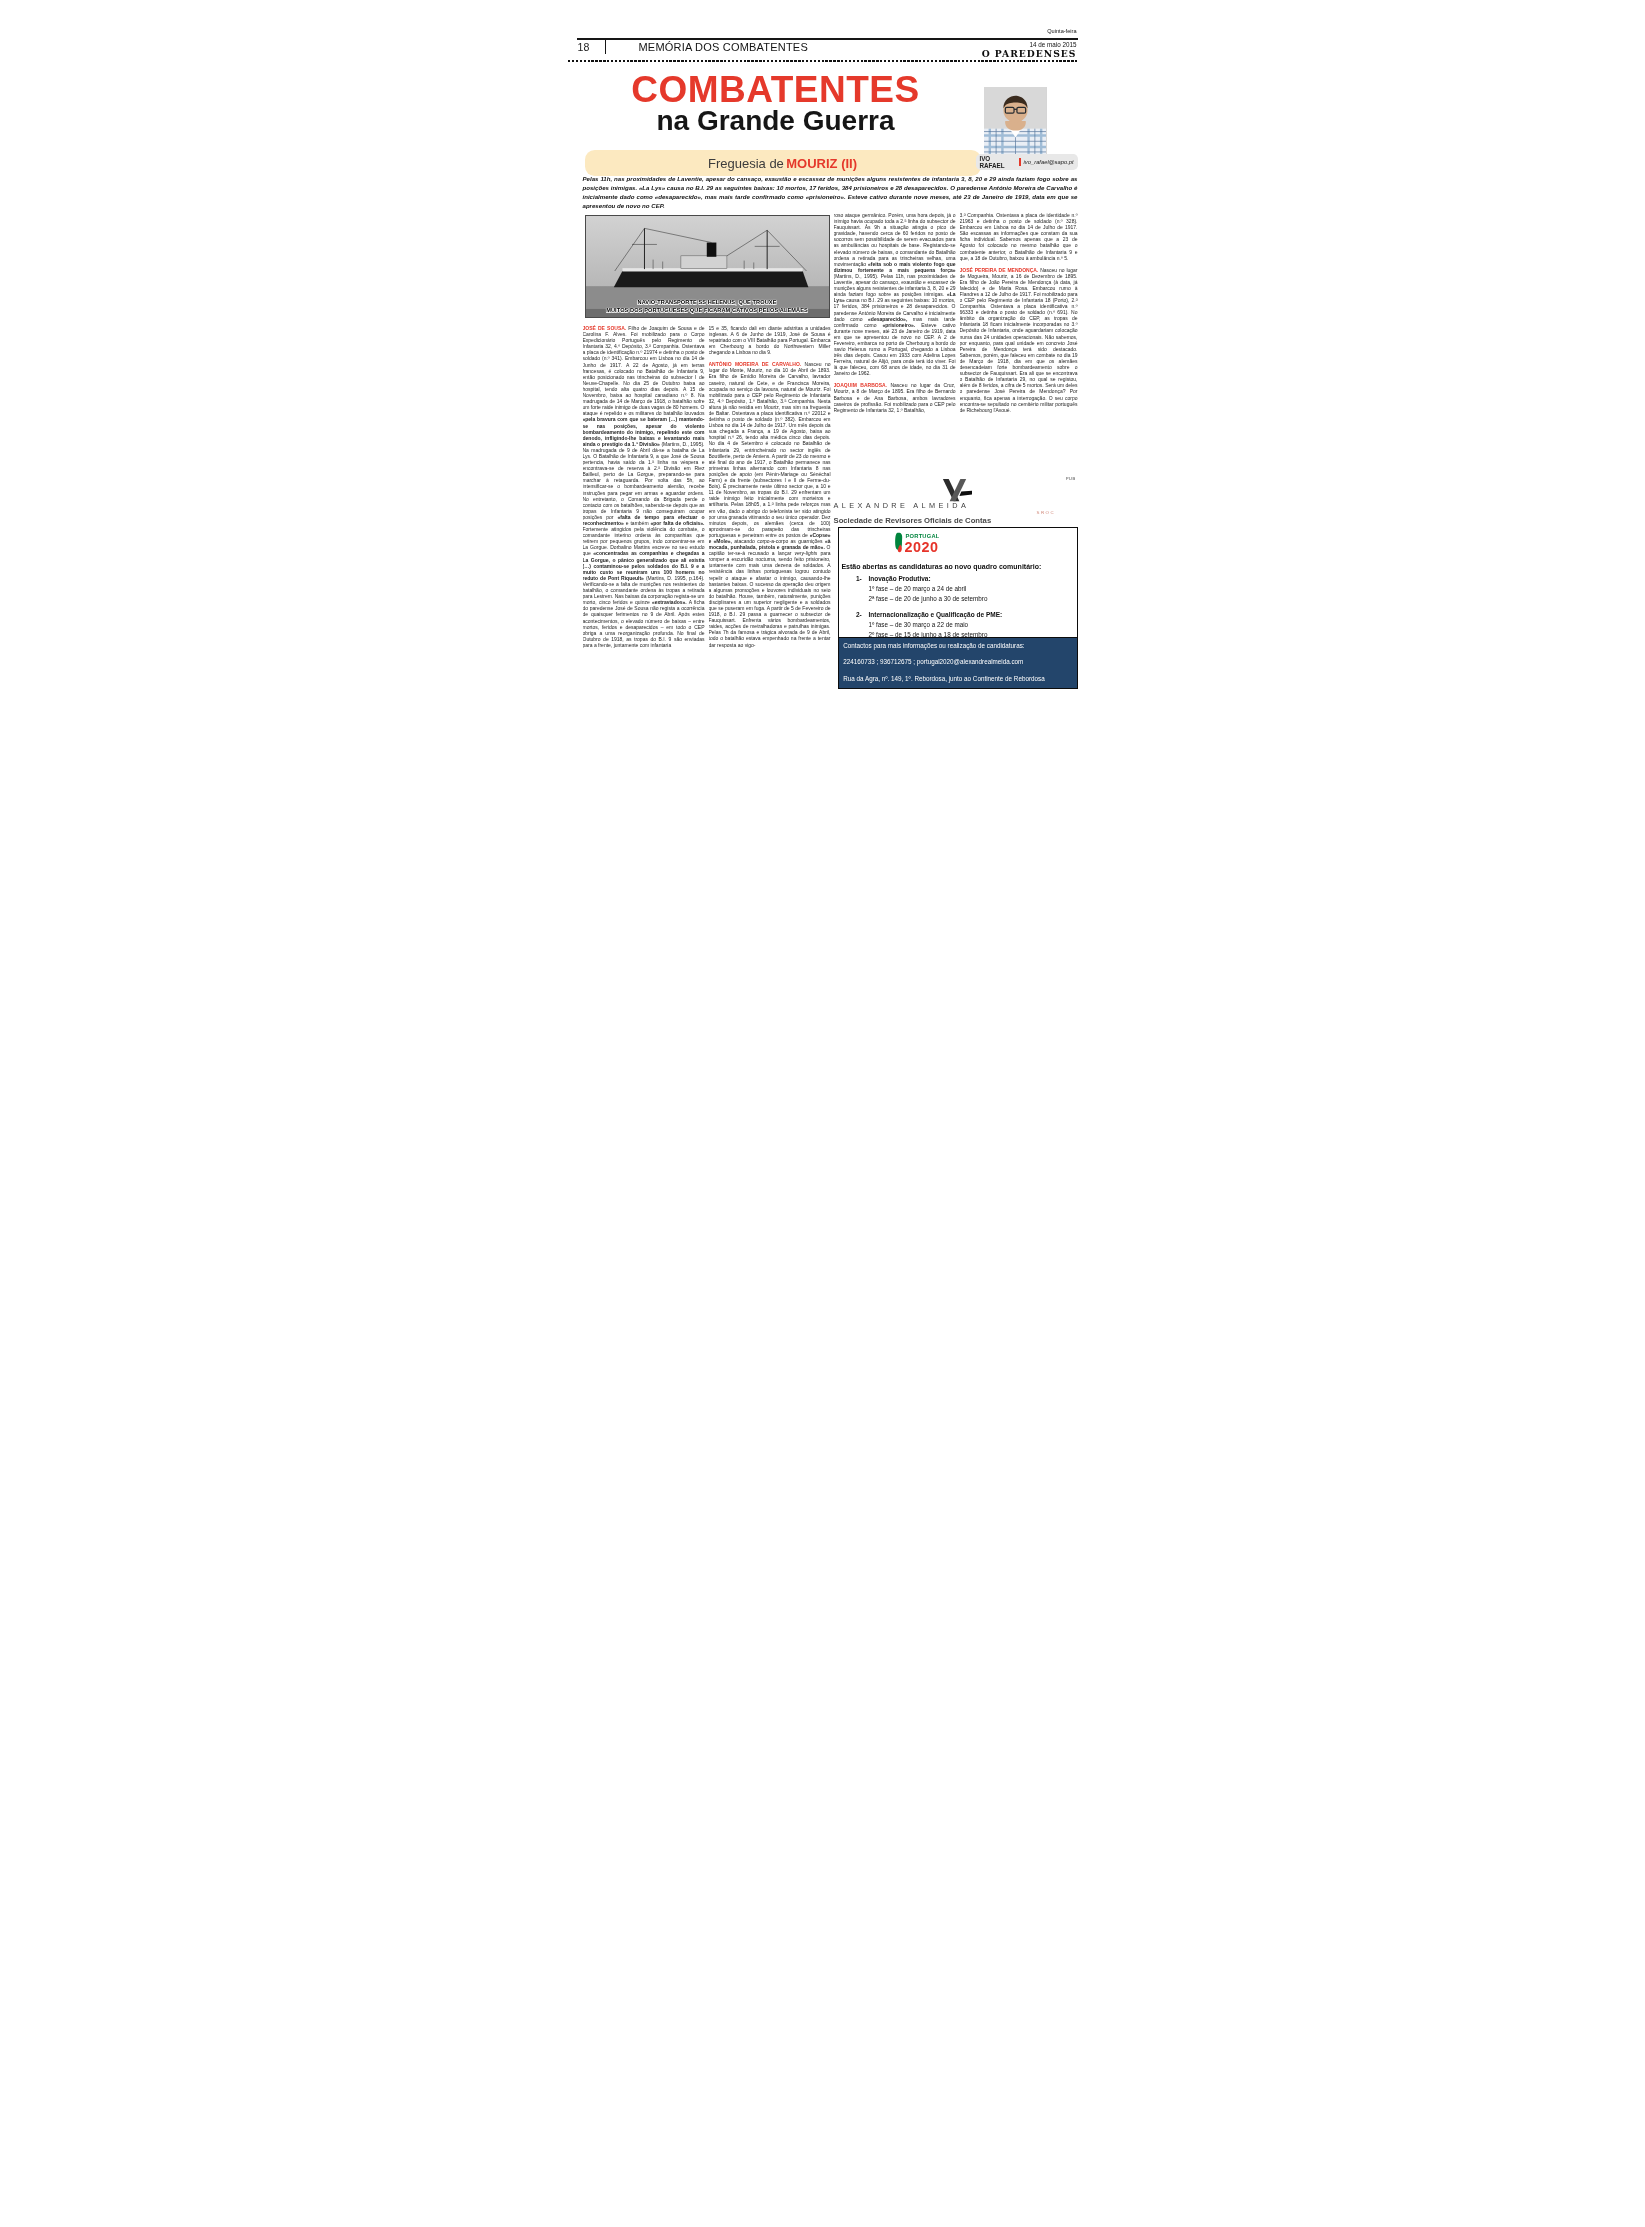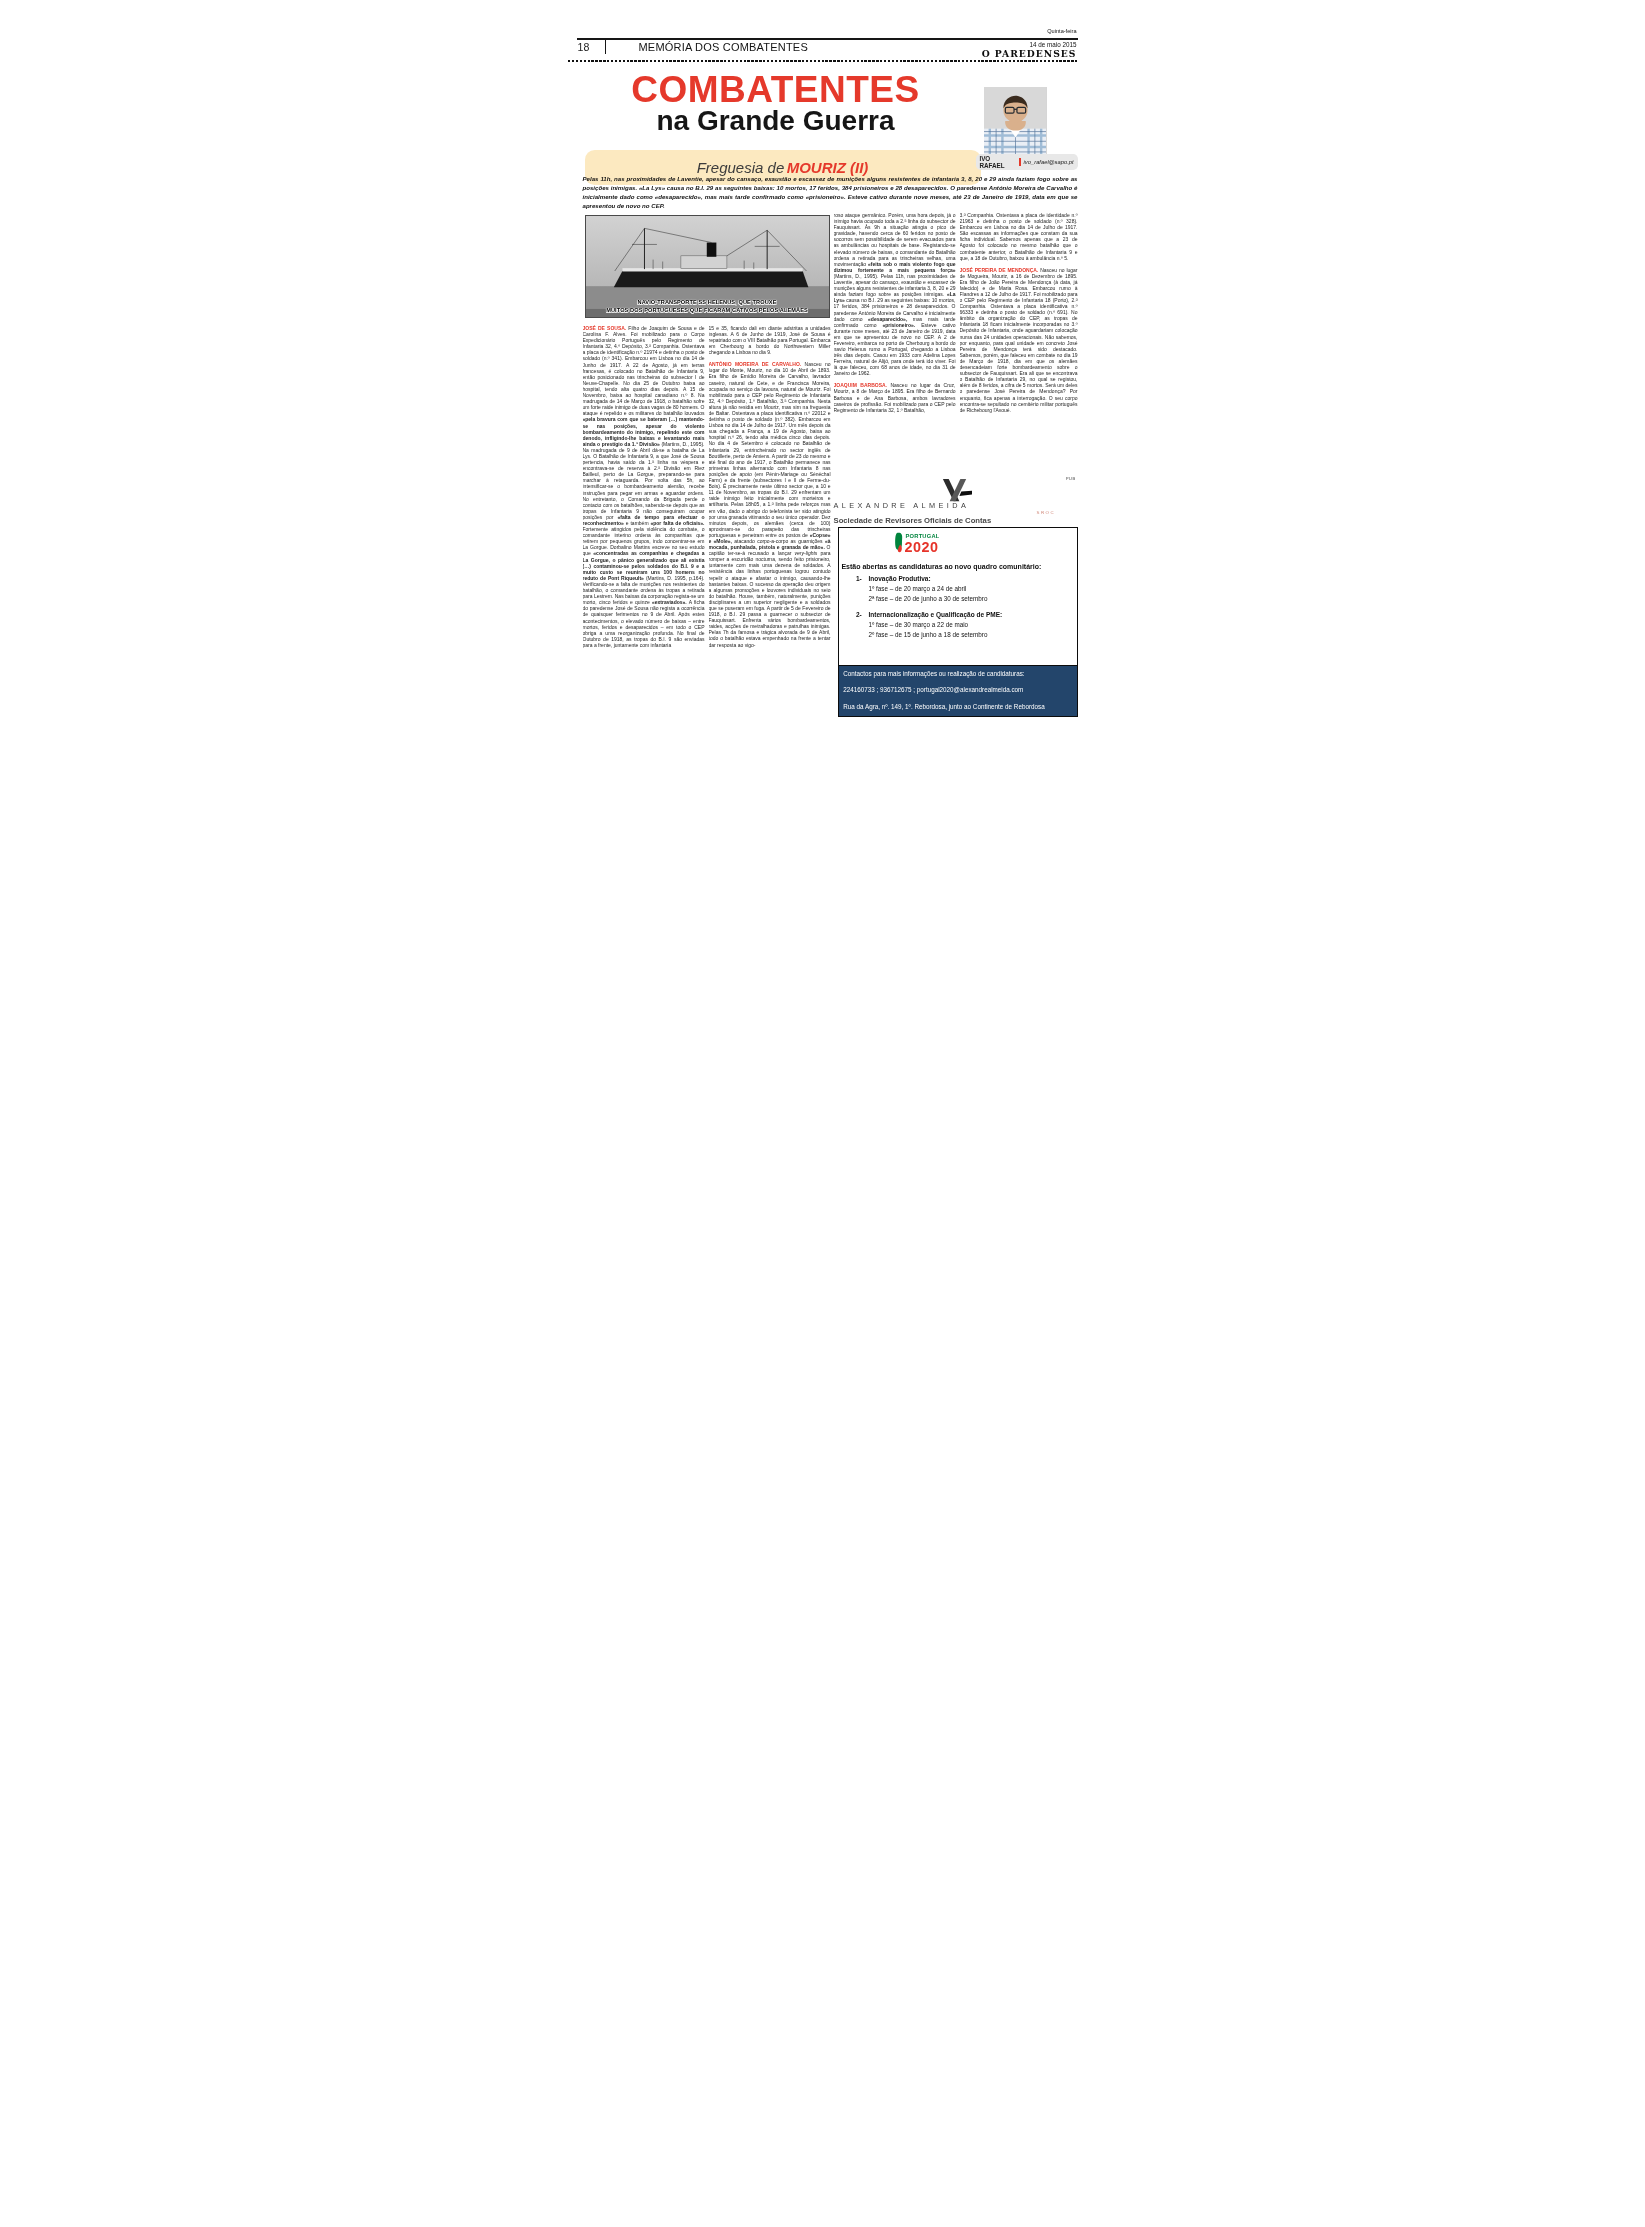--- a/index.html
+++ b/index.html
@@ -22,23 +22,23 @@
   .h-date{position:absolute;right:20px;top:37px;font-size:6.3px;color:#111;}
   .masthead{position:absolute;right:20px;top:44px;font-size:9.2px;font-family:"DejaVu Serif",serif;font-weight:700;letter-spacing:1px;color:#0d0d0d;}
   .dashes{position:absolute;left:19.3px;top:56px;width:511px;height:1.9px;
           background:repeating-linear-gradient(90deg,#101010 0 2.4px,#ffffff 2.4px 3.9px);}
 
   
   .headline1{position:absolute;left:48px;top:67px;width:358px;text-align:center;
              font-size:37px;line-height:1;font-weight:700;letter-spacing:0.5px;color:var(--red);}
   .headline2{position:absolute;left:48px;top:103px;width:358px;text-align:center;
              font-size:28px;line-height:1;font-weight:700;color:#161616;}
-  .banner{position:absolute;left:36px;top:146px;width:396px;height:35px;background:var(--cream);
+  .banner{position:absolute;left:36px;top:146px;width:396px;height:26px;background:var(--cream);
           border-radius:9.7px;display:flex;align-items:center;justify-content:center;
-          font-size:15px;color:#3c3c3c;font-style:italic;}
+          font-size:13px;color:#3c3c3c;}
   .banner b{color:var(--red);font-weight:700;margin-left:2.4px;}
 
   
   .author-photo{position:absolute;left:435px;top:83px;width:63px;height:68px;overflow:hidden;background:#d6d6d6;}
   .author-bar{position:absolute;left:427px;top:150px;width:102px;height:16px;background:#e8e8e8;
               border-radius:4.8px;display:flex;align-items:center;padding:0 3.9px;}
   .author-bar .nm{font-size:6.3px;font-weight:700;color:#222;}
   .author-bar .rb{width:1.9px;height:8.2px;background:var(--red);margin:0 2.9px 0 3.9px;flex:0 0 auto;}
   .author-bar .em{font-size:5.8px;font-style:italic;color:#222;white-space:nowrap;}
 
@@ -69,21 +69,21 @@
   .i{font-style:italic;}
 
   
   .ad-pub{position:absolute;right:21px;top:472px;font-size:3.9px;letter-spacing:0.5px;color:#3a3a3a;}
   .ad-logo{position:absolute;left:390px;top:474px;width:34px;height:24px;}
   .ad-company{position:absolute;left:285px;top:497px;width:243px;
               font-size:7.3px;letter-spacing:3.4px;color:#3d3d3d;white-space:nowrap;}
   .ad-sroc{position:absolute;left:488px;top:506px;font-size:4.4px;letter-spacing:1.5px;color:#cf8374;}
   .ad-sub{position:absolute;left:285px;top:512px;width:243px;text-align:left;
           font-size:7.7px;font-weight:700;color:#4a4a4a;}
-  .ad-box{position:absolute;left:289px;top:523px;width:240px;height:190px;border:1px solid #0c0c0c;background:#fff;}
+  .ad-box{position:absolute;left:289px;top:523px;width:240px;height:162px;border:1px solid #0c0c0c;background:#fff;}
   .p2020{position:absolute;left:55px;top:3.9px;width:46px;height:22px;}
   .ad-head{position:absolute;left:2.9px;top:35px;width:234px;font-size:7px;font-weight:700;color:#101010;}
   .ad-items{position:absolute;left:0;top:47px;width:100%;}
   .ad-item{margin-bottom:7.7px;}
   .ad-item .row{display:flex;font-size:6.5px;font-weight:700;color:#101010;margin-bottom:1.9px;}
   .ad-item .num{width:12.6px;margin-left:17.4px;flex:0 0 auto;}
   .ad-item .ph{margin-left:30px;font-size:6.3px;font-weight:400;color:#141414;line-height:1.55;}
   .ad-footer{position:absolute;left:-1px;bottom:-1px;width:240px;height:52px;background:var(--navy);
              border:1px solid #0c0c0c;}
   .ad-footer div{position:absolute;left:4.8px;color:#fff;font-size:6.3px;white-space:nowrap;}

